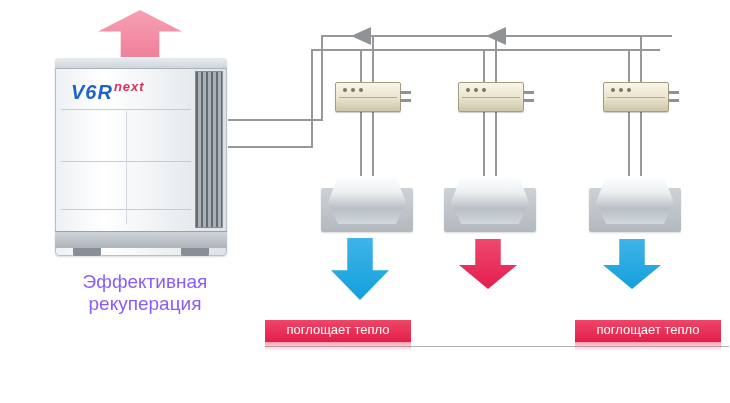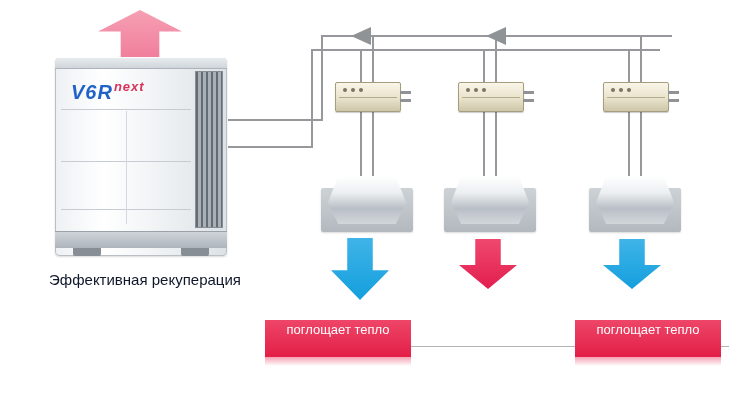--- a/index.html
+++ b/index.html
@@ -33,21 +33,21 @@
   .ou-foot{position:absolute;bottom:0;width:28px;height:8px;background:#878e95;border-radius:0 0 2px 2px;}
   .ou-foot.f1{left:18px}.ou-foot.f2{right:18px}
 
   
   .exhaust-arrow{position:absolute;left:98px;top:10px;width:84px;height:47px;z-index:2;
     background:linear-gradient(180deg,#f6a0b4,#f07f9b);
     clip-path:polygon(50% 0,100% 46%,73% 46%,73% 100%,27% 100%,27% 46%,0 46%);}
 
   
   .caption{position:absolute;left:25px;top:271px;width:240px;text-align:center;
-    font-size:15px;color:#0f172a;z-index:2;}
+    font-size:19px;color:#8b5cf6;z-index:2;}
 
   
   .branch-box{position:absolute;top:82px;width:64px;height:28px;z-index:3;
     background:linear-gradient(180deg,#f9f5e8 0%,#e9e3cc 55%,#cdc6a9 100%);
     border:1px solid #a59d7e;border-radius:2px;box-shadow:0 1px 1px rgba(0,0,0,.2);}
   .bbox1{left:335px}.bbox2{left:458px}.bbox3{left:603px}
   .bb-dot{position:absolute;top:5px;width:4px;height:4px;border-radius:50%;background:#7a7463;}
   .bb-dot.d1{left:7px}.bb-dot.d2{left:15px}.bb-dot.d3{left:23px}
   .bb-seam{position:absolute;left:3px;right:3px;top:14px;height:1px;background:#b4ac8d;}
   .bb-pipe{position:absolute;right:-11px;width:11px;height:3px;background:#8f9396;}
@@ -65,21 +65,21 @@
   
   .down-arrow{position:absolute;z-index:2;
     clip-path:polygon(28% 0,72% 0,72% 52%,100% 52%,50% 100%,0 52%,28% 52%);}
   .arrow-blue{background:linear-gradient(180deg,#3fb4e8,#149fdd);}
   .arrow-red{background:linear-gradient(180deg,#ef486f,#e31e4e);}
   .da1{left:331px;top:238px;width:58px;height:62px;}
   .da2{left:459px;top:239px;width:58px;height:50px;}
   .da3{left:603px;top:239px;width:58px;height:50px;}
 
   
-  .flow-label{position:absolute;height:37px;line-height:19px;text-align:center;color:#fff;
+  .flow-label{position:absolute;height:22px;line-height:19px;text-align:center;color:#fff;
     font-size:13px;z-index:3;}
   .label-red{background:linear-gradient(180deg,#ee4668,#e31e47);}
   .label-red::after{content:"";position:absolute;left:0;right:0;top:100%;height:9px;
     background:linear-gradient(180deg,rgba(231,46,86,.45),rgba(231,46,86,0));}
   .label-blue{background:linear-gradient(180deg,#45b3e8,#1c9edc);height:20px;line-height:20px;}
   .lab1{left:265px;top:320px;width:146px;}
   .lab2{left:575px;top:320px;width:146px;}
   .lab3{left:411px;top:371px;width:159px;}
   .divider{position:absolute;left:265px;top:346px;width:464px;height:1px;background:#b3b3b3;z-index:2;}
 </style>

